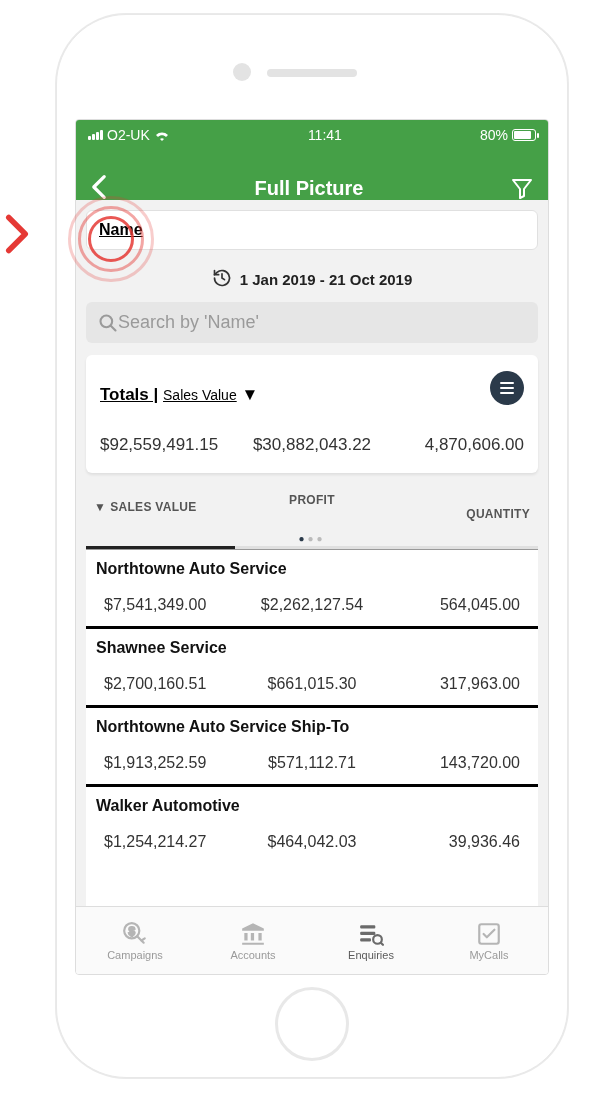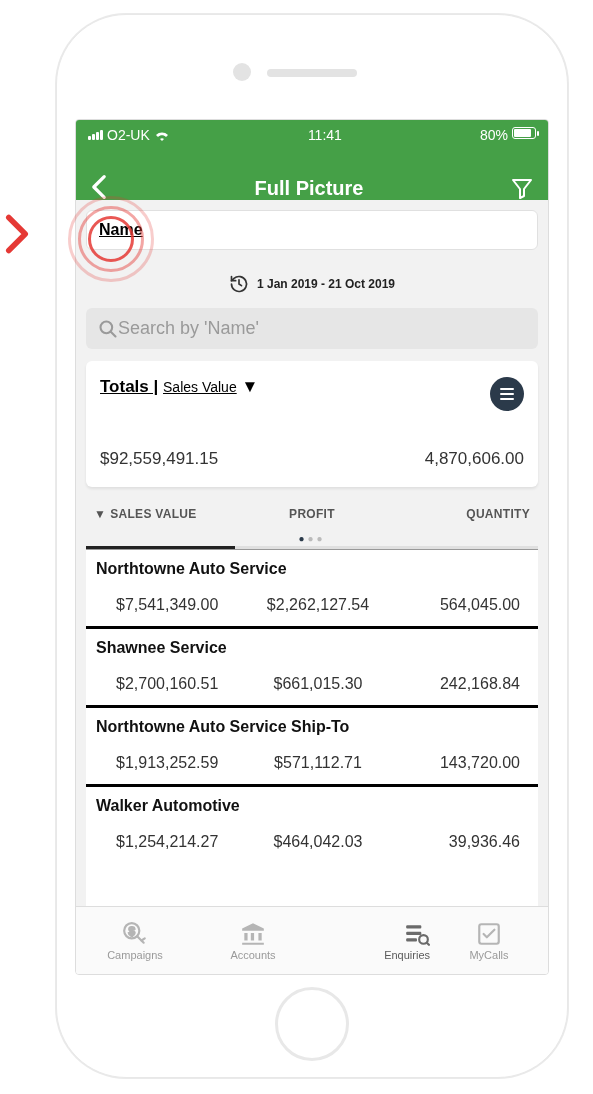--- a/index.html
+++ b/index.html
@@ -68,21 +68,21 @@
     color: #fff;
     height: 30px;
     display: flex;
     align-items: center;
     justify-content: space-between;
     padding: 0 12px;
     font-size: 14px;
     font-weight: 500;
   }
   .status-left { display: flex; align-items: center; gap: 4px; }
-  .status-right { display: flex; align-items: flex-start; gap: 4px; }
+  .status-right { display: flex; align-items: center; gap: 4px; }
   .signal-bars { display: inline-flex; align-items: flex-end; gap: 1px; }
   .signal-bars span { width: 3px; background: #fff; border-radius: 1px; }
   .signal-bars span:nth-child(1){height:4px;} .signal-bars span:nth-child(2){height:6px;}
   .signal-bars span:nth-child(3){height:8px;} .signal-bars span:nth-child(4){height:10px;}
   .battery {
     width: 24px; height: 12px; border: 1.5px solid #fff; border-radius: 3px; position: relative; display:inline-block;
   }
   .battery::after { content:""; position:absolute; right:-4px; top:3px; width:2px; height:5px; background:#fff; border-radius:1px;}
   .battery-fill { position:absolute; left:1px; top:1px; bottom:1px; width:78%; background:#fff; border-radius:1px;}
 
@@ -106,32 +106,32 @@
     overflow: hidden;
     display: flex;
     flex-direction: column;
   }
 
   .name-pill {
     background: #fff;
     border: 1px solid #e0e0e0;
     border-radius: 6px;
     padding: 10px 12px;
-    margin-bottom: 16px;
+    margin-bottom: 10px;
   }
   .name-pill span { text-decoration: underline; font-weight: 700; font-size: 16px; }
 
   .date-row {
     display: flex;
-    align-items: center;
+    align-items: flex-end;
     justify-content: center;
     gap: 8px;
     padding: 8px 0 14px 0;
     font-weight: 700;
-    font-size: 12px;
+    font-size: 15px;
     color: #222;
   }
 
   .search-box {
     background: #e6e6e6;
     border-radius: 6px;
     display: flex;
     align-items: center;
     padding: 10px 12px;
     color: #9a9a9a;
@@ -143,66 +143,66 @@
   }
   .search-box input::placeholder { color:#9a9a9a; }
 
   .totals-card {
     background: #fff;
     border-radius: 6px;
     padding: 16px 14px 18px 14px;
     box-shadow: 0 2px 3px rgba(0,0,0,0.08);
     margin-bottom: 14px;
   }
-  .totals-top { display:flex; align-items:flex-start; justify-content:space-between; margin-bottom: 38px; }
+  .totals-top { display:flex; align-items:flex-end; justify-content:space-between; margin-bottom: 30px; }
   .totals-label { font-size: 17px; }
   .totals-label b { font-weight:700; text-decoration: underline; }
   .totals-label .sub { font-size: 14px; text-decoration: underline; }
   .hamburger-circle {
     width: 34px; height: 34px; background:#2b3a4a; border-radius:50%;
     display:flex; align-items:center; justify-content:center; flex-direction:column; gap:3px;
   }
   .hamburger-circle span { width:14px; height:2px; background:#fff; border-radius:1px;}
   .totals-values { display:flex; justify-content:space-between; gap:8px; font-size:17px; color:#333; }
   .totals-values div { flex:1; text-align:center; }
   .totals-values div:first-child { text-align:left; }
   .totals-values div:last-child { text-align:right; }
 
   .col-headers {
     display:flex; padding: 6px 8px 8px 8px; font-size:12px; color:#555; letter-spacing:.3px;
   }
   .col-headers > div { flex:1; text-align:center; font-weight:700; }
   .col-headers > div:first-child { text-align:left; display:flex; align-items:center; gap:4px; }
-  .col-headers > div:last-child { text-align:right; }
+  .col-headers > div:last-child { text-align:right;margin-top:14px; }
   .indicator-line { height: 3px; background:#e0e0e0; position:relative; }
   .indicator-line::before { content:""; position:absolute; left:0; width:33%; height:3px; background:#222; }
   .dots { text-align:center; padding: 4px 0 2px; font-size:10px; color:#bbb; letter-spacing:3px;}
   .dots .active { color:#2b3a4a; }
 
   .table-body { flex:1; background:#fff; overflow:hidden; }
   .row { border-top:3px solid #000000; padding: 10px 10px 12px 10px; }
   .row:first-child { border-top:1px solid #999; }
   .row-name { font-weight:700; font-size:16px; margin-bottom:18px; color:#111;}
   .row-values { display:flex; font-size:16px; color:#333; }
   .row-values > div { flex:1; text-align:center; }
-  .row-values > div:first-child { text-align:left; padding-left:8px;margin-left:12px;}
+  .row-values > div:first-child { text-align:left; padding-left:8px;}
   .row-values > div:last-child { text-align:right; padding-right:8px;}
 
   
   .tabbar {
     height: 68px;
     border-top: 1px solid #ddd;
     background:#fafafa;
     display:flex;
   }
   .tab {
     flex:1; display:flex; flex-direction:column; align-items:center; justify-content:center;
     gap:2px; color:#9a9a9a; font-size:11px;
   }
-  .tab.active { color:#5a5a5a;align-items:flex-end; }
+  .tab.active { color:#5a5a5a; }
   .tab svg { width:26px; height:26px; }
 
   
   .pointer-chevron {
     position:absolute;
     left: 0px;
     top: 212px;
     color:#e53935;
   }
 
@@ -295,20 +295,21 @@
             <span> ▼</span>
           </div>
           <div class="hamburger-circle">
               <span></span>
               <span></span>
               <span></span>
             </div>
         </div>
         <div class="totals-values">
           <div>$92,559,491.15</div>
+          <div>$30,882,043.22</div>
           <div>4,870,606.00</div>
         </div>
       </div>
 
       <div class="col-headers">
         <div>
             <span>▼</span>
             <span>SALES VALUE</span>
           </div>
         <div>PROFIT</div>
@@ -324,21 +325,21 @@
             <div>$7,541,349.00</div>
             <div>$2,262,127.54</div>
             <div>564,045.00</div>
           </div>
         </div>
         <div class="row">
           <div class="row-name">Shawnee Service</div>
           <div class="row-values">
             <div>$2,700,160.51</div>
             <div>$661,015.30</div>
-            <div>242,168.84</div>
+            <div>317,963.00</div>
           </div>
         </div>
         <div class="row">
           <div class="row-name">Northtowne Auto Service Ship-To</div>
           <div class="row-values">
             <div>$1,913,252.59</div>
             <div>$571,112.71</div>
             <div>143,720.00</div>
           </div>
         </div>

